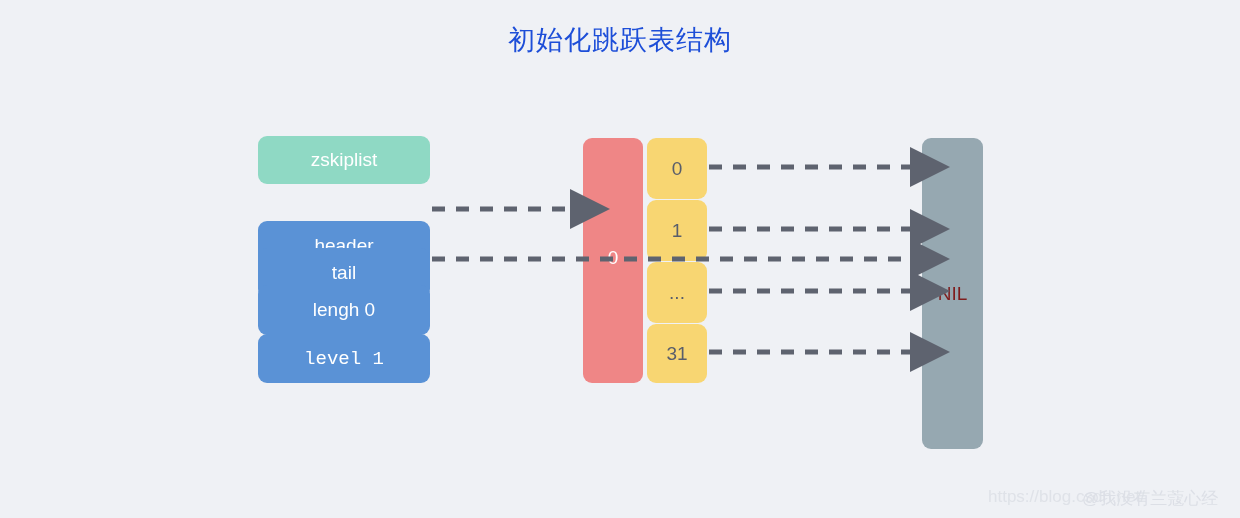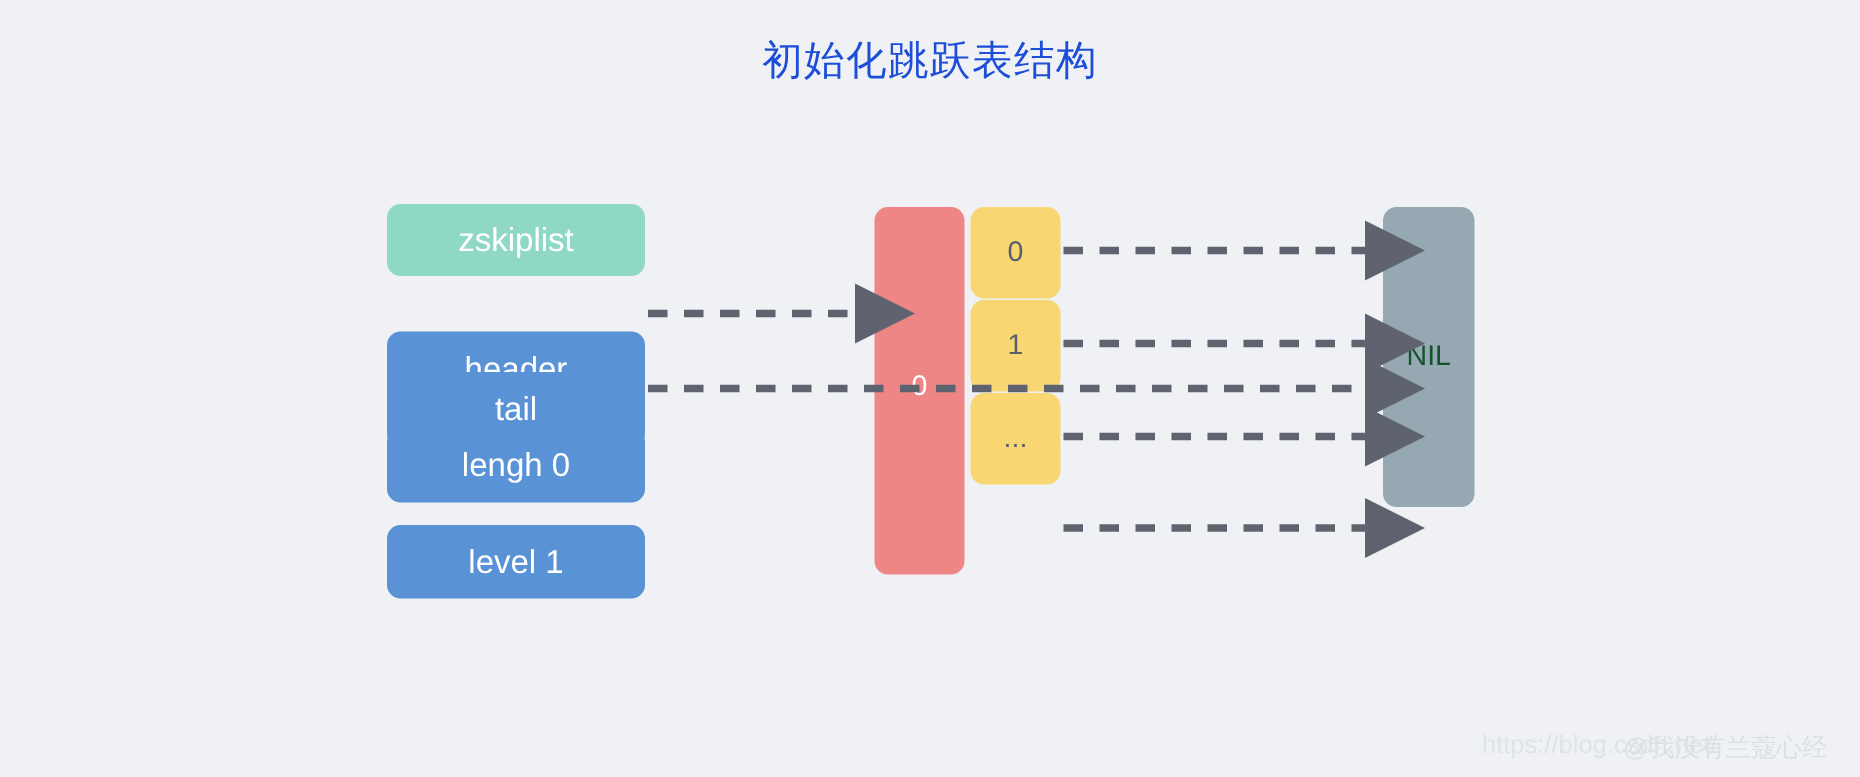--- a/index.html
+++ b/index.html
@@ -43,21 +43,21 @@
   }
   .struct-row {
     position: absolute;
     left: 0;
     width: 172px;
     height: 50px;
     border-radius: 9px;
     display: flex;
     align-items: center;
     justify-content: center;
-    font-size: 22px;
+    font-size: 19px;
     color: #ffffff;
   }
   .struct-row.head { background: #8fd9c4; height: 48px; }
   .struct-row.body { background: #5a92d6; }
 
   
   .red-block {
     position: absolute;
     left: 583px;
     top: 138px;
@@ -102,27 +102,27 @@
     color: #595e6b;
     font-size: 19px;
   }
 
   
   .nil-block {
     position: absolute;
     left: 922px;
     top: 138px;
     width: 61px;
-    height: 200px;
+    height: 311px;
     background: #96a8b1;
     border-radius: 9px;
     display: flex;
     align-items: center;
     justify-content: center;
-    color: #14532d;
+    color: #7f1d1d;
     font-size: 19px;
   }
 
   
   #wires {
     position: absolute;
     left: 0; top: 0;
     width: 1240px;
     height: 518px;
     pointer-events: none;
@@ -160,38 +160,41 @@
     </div>
     <div class="struct-row body" style="top:49px;margin-top:36px;">
       <span>header</span>
     </div>
     <div class="struct-row body" style="top:112px;text-align:right;">
       <span>tail</span>
     </div>
     <div class="struct-row body" style="top:149px;">
       <span>lengh 0</span>
     </div>
-    <div class="struct-row body" style="top:214px;height:49px;">
+    <div class="struct-row body" style="top:198px;height:49px;font-family:Liberation Mono, monospace;">
       <span>level 1</span>
     </div>
   </div>
 
   <div class="red-block">
     <div class="red-label">0</div>
   </div>
 
   <div class="level-col">
     <div class="level-row" style="top:0px;">
       <span>0</span>
     </div>
     <div class="level-row" style="top:62px;">
       <span>1</span>
     </div>
     <div class="level-row" style="top:124px;">
       <span>...</span>
+    </div>
+    <div class="level-row" style="top:186px;height:59px;">
+      <span>31</span>
     </div>
   </div>
 
   <div class="nil-block">
     <span>NIL</span>
   </div>
 
   <svg id="wires" viewBox="0 0 1240 518" xmlns="http://www.w3.org/2000/svg">
     <defs>
       <marker id="arrow" markerWidth="9" markerHeight="9" refX="1" refY="4.5" orient="auto" markerUnits="strokeWidth">

